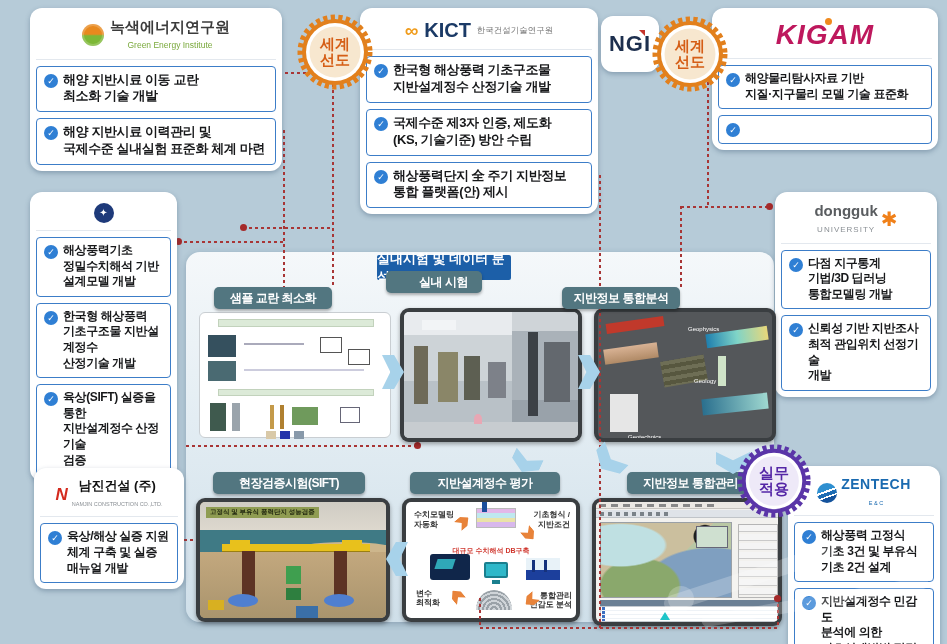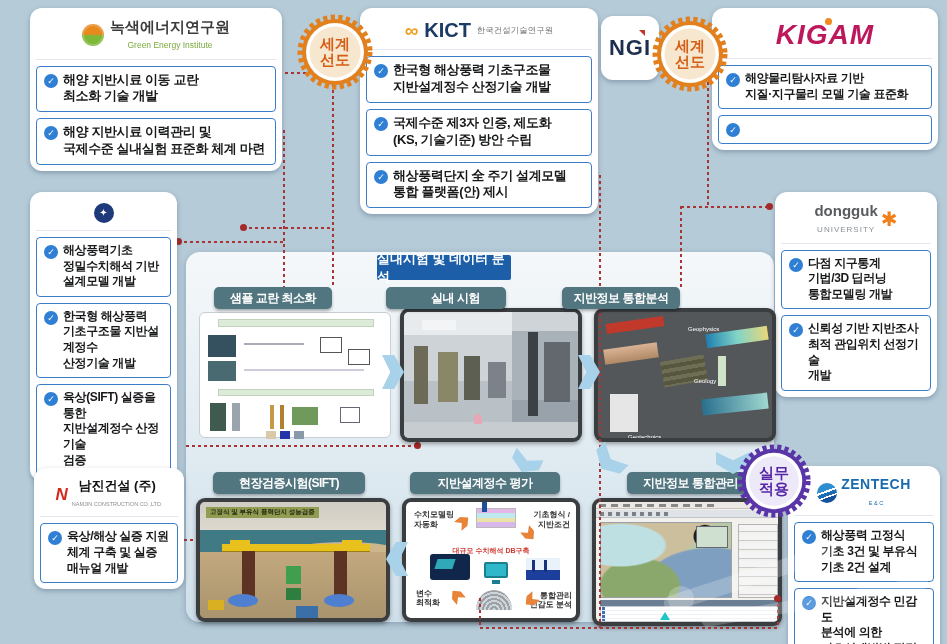--- a/index.html
+++ b/index.html
@@ -147,27 +147,27 @@
         <span class="item-text">한국형 해상풍력 기초구조물
 지반설계정수 산정기술 개발</span>
       </div>
       <div class="item">
         <span class="check">✓</span>
         <span class="item-text">국제수준 제3자 인증, 제도화
 (KS, 기술기준) 방안 수립</span>
       </div>
       <div class="item">
         <span class="check">✓</span>
-        <span class="item-text">해상풍력단지 全 주기 설계모델
+        <span class="item-text">해상풍력단지 全 주기 지반정보
 통합 플랫폼(안) 제시</span>
       </div>
     </div>
   </div>
 
-  <div class="card" style="left:601px;top:16px;width:58px;height:64px;display:flex;align-items:center;justify-content:center;">
+  <div class="card" style="left:601px;top:16px;width:58px;height:56px;display:flex;align-items:center;justify-content:center;">
     <span style="font-size:22px;font-weight:900;color:#1d2f4e;letter-spacing:1px;position:relative;">NGI</span>
     <span style="position:absolute;right:14px;top:14px;width:6px;height:6px;background:#c5342b;clip-path:polygon(0 0,100% 0,100% 100%);"></span>
   </div>
 
   <div class="card" style="left:712px;top:8px;width:226px;">
     <div class="card-header">
       <span style="font-size:28px;font-weight:900;font-style:italic;color:#be185d;letter-spacing:1px;position:relative;">KIGAM</span>
       <span style="position:absolute;top:10px;left:50%;width:7px;height:7px;border-radius:50%;background:#f08a1e;"></span>
     </div>
     <div class="items small-items">
@@ -299,21 +299,21 @@
       <circle cx="40" cy="40" r="25.5" fill="#eee9f8"></circle>
     </svg>
     <div class="seal-text">실무
 적용</div>
   </div>
 
   <div id="flow-panel"></div>
   <div class="flow-header">실내시험 및 데이터 분석</div>
 
   <div class="stage-tab" style="left:214px;top:287px;width:118px;">샘플 교란 최소화</div>
-  <div class="stage-tab" style="left:386px;top:287px;width:120px;padding-left:19px;">실내 시험</div>
+  <div class="stage-tab" style="left:386px;top:271px;width:96px;padding-left:19px;">실내 시험</div>
   <div class="stage-tab" style="left:213px;top:472px;width:152px;">현장검증시험(SIFT)</div>
   <div class="stage-tab" style="left:562px;top:287px;width:118px;">지반정보 통합분석</div>
   <div class="stage-tab" style="left:410px;top:472px;width:150px;">지반설계정수 평가</div>
   <div class="stage-tab" style="left:627px;top:472px;width:127px;">지반정보 통합관리</div>
 
   <div class="abs" style="left:199px;top:312px;width:192px;height:126px;background:#fff;border:1px solid #c9ced2;border-radius:6px;z-index:5;">
     <span class="abs" style="left:18px;top:6px;width:156px;height:8px;background:#dcead8;border:1px solid #c2d2bc;"></span>
     <span class="abs" style="left:8px;top:22px;width:28px;height:22px;background:#35505e;"></span>
     <span class="abs" style="left:8px;top:48px;width:28px;height:20px;background:#4a6a72;"></span>
     <span class="abs" style="left:120px;top:24px;width:22px;height:16px;border:1.5px solid #555;"></span>

